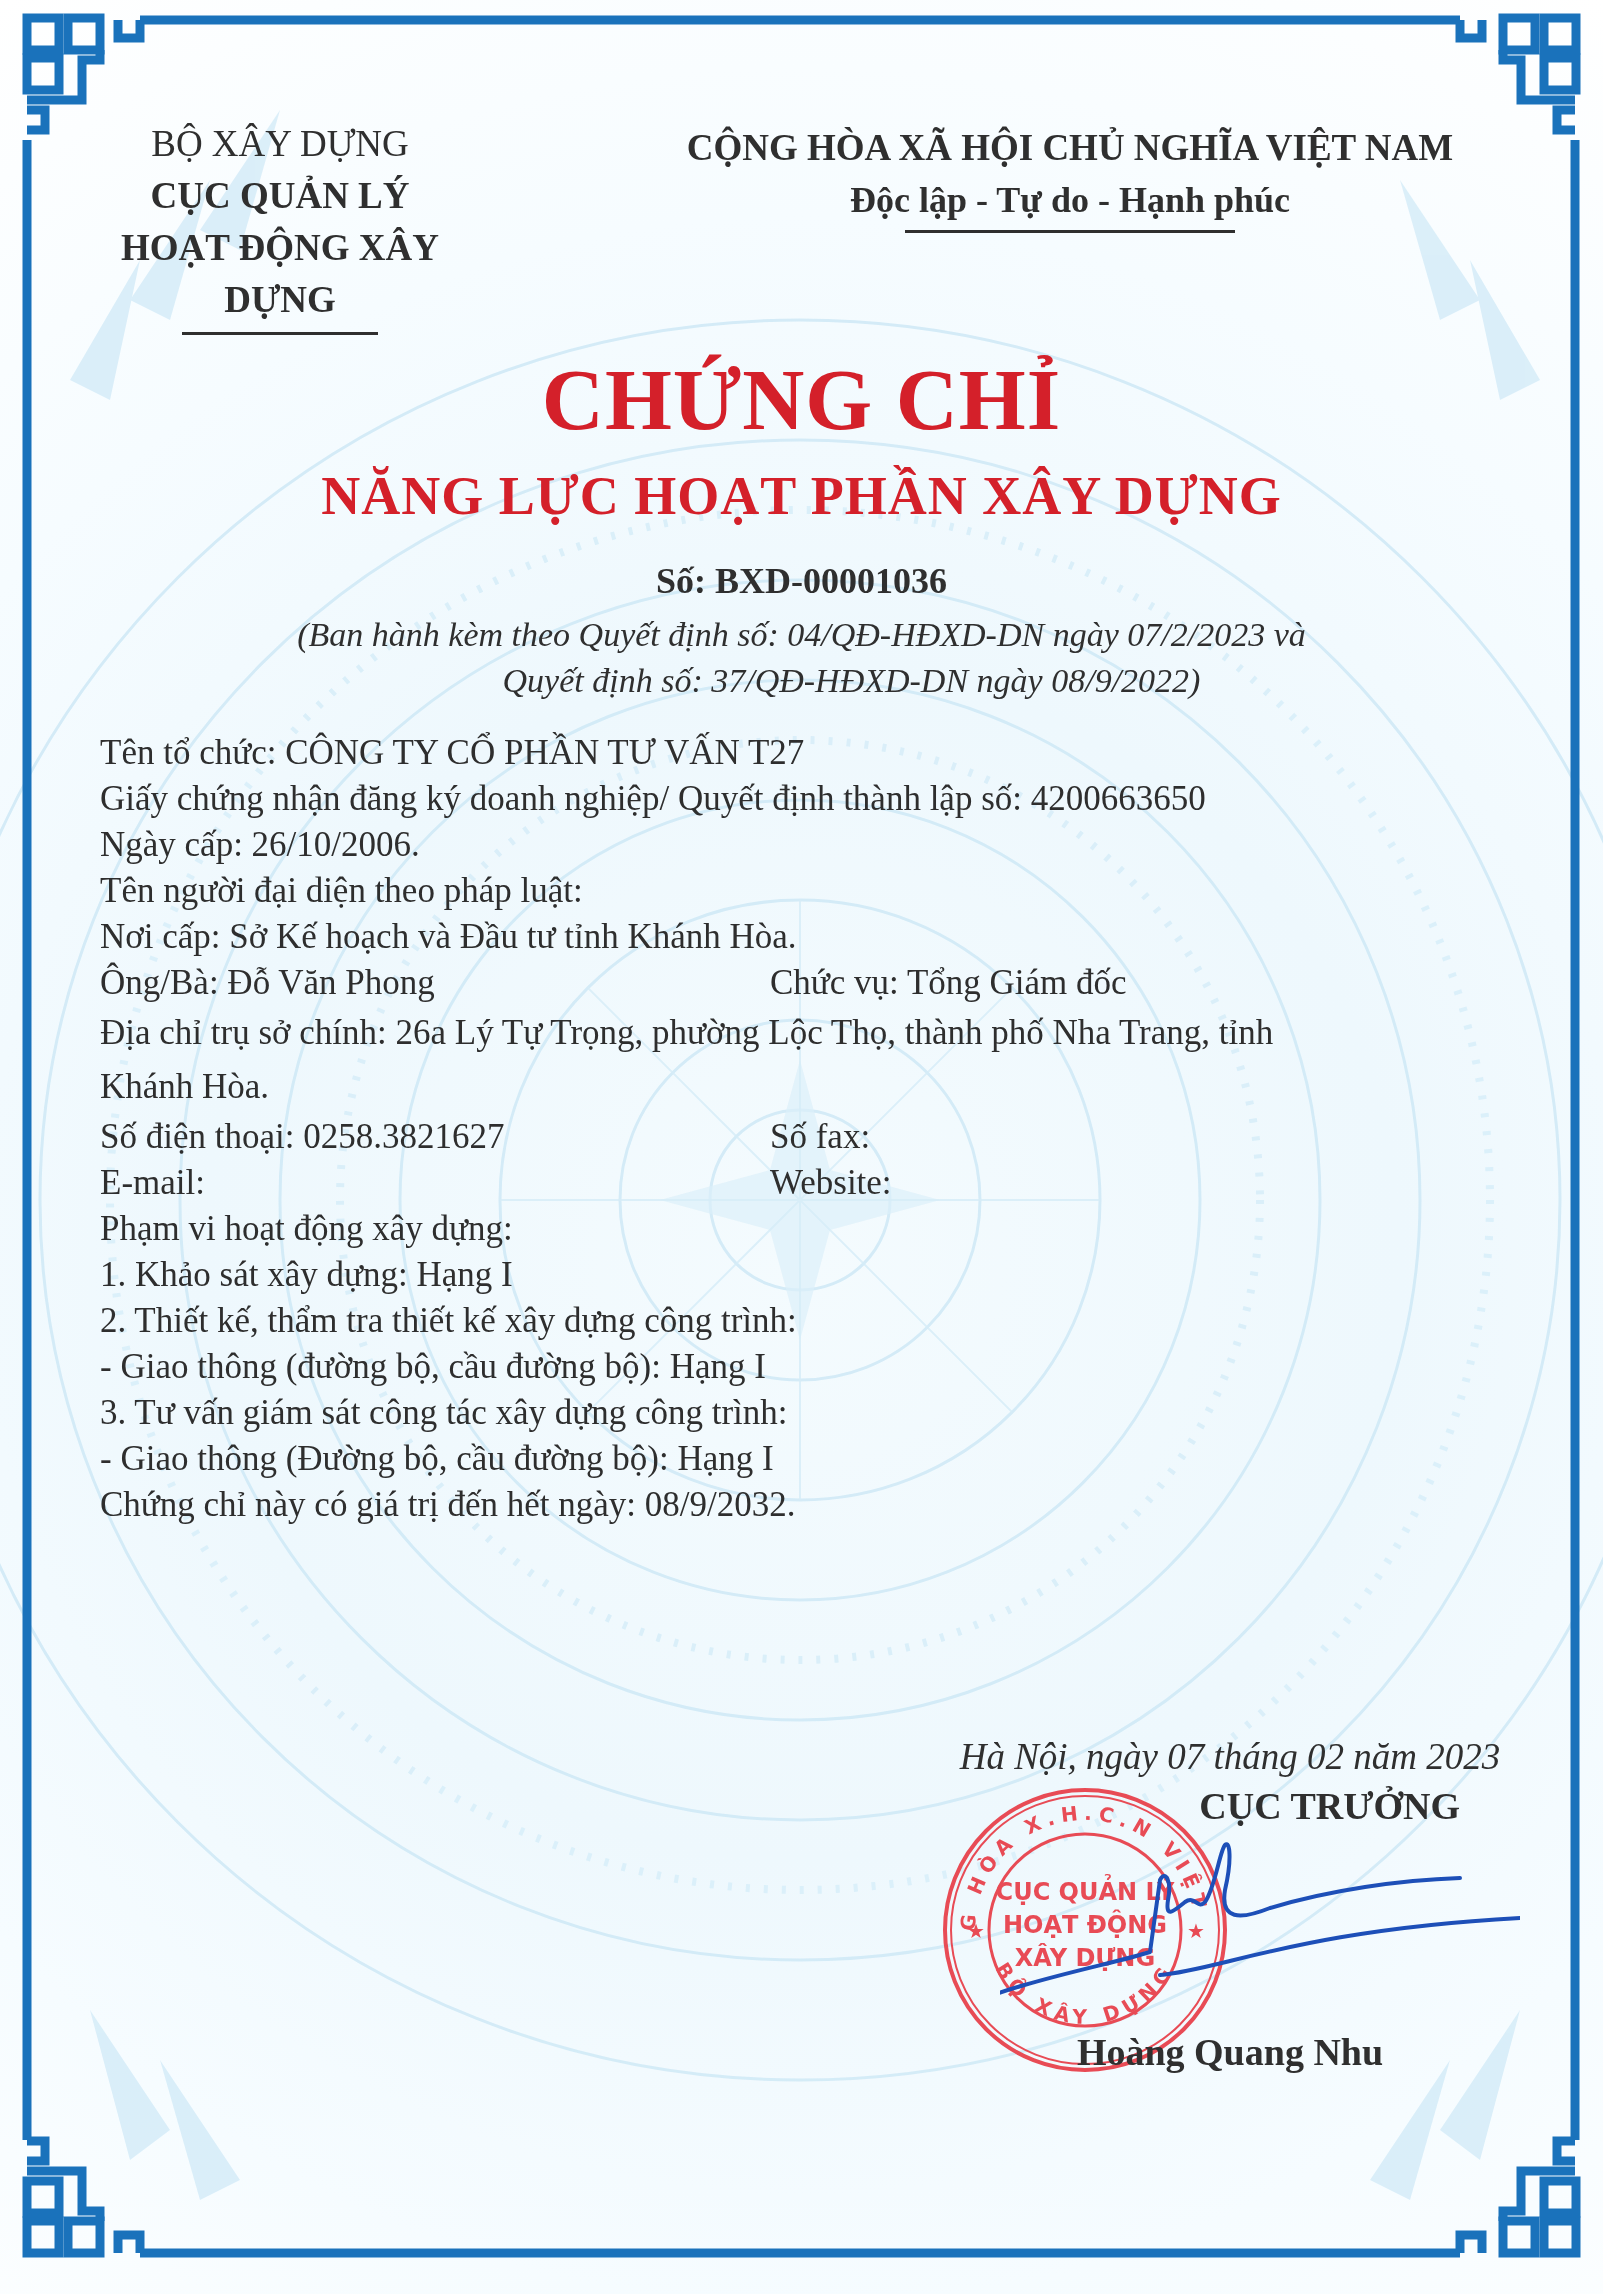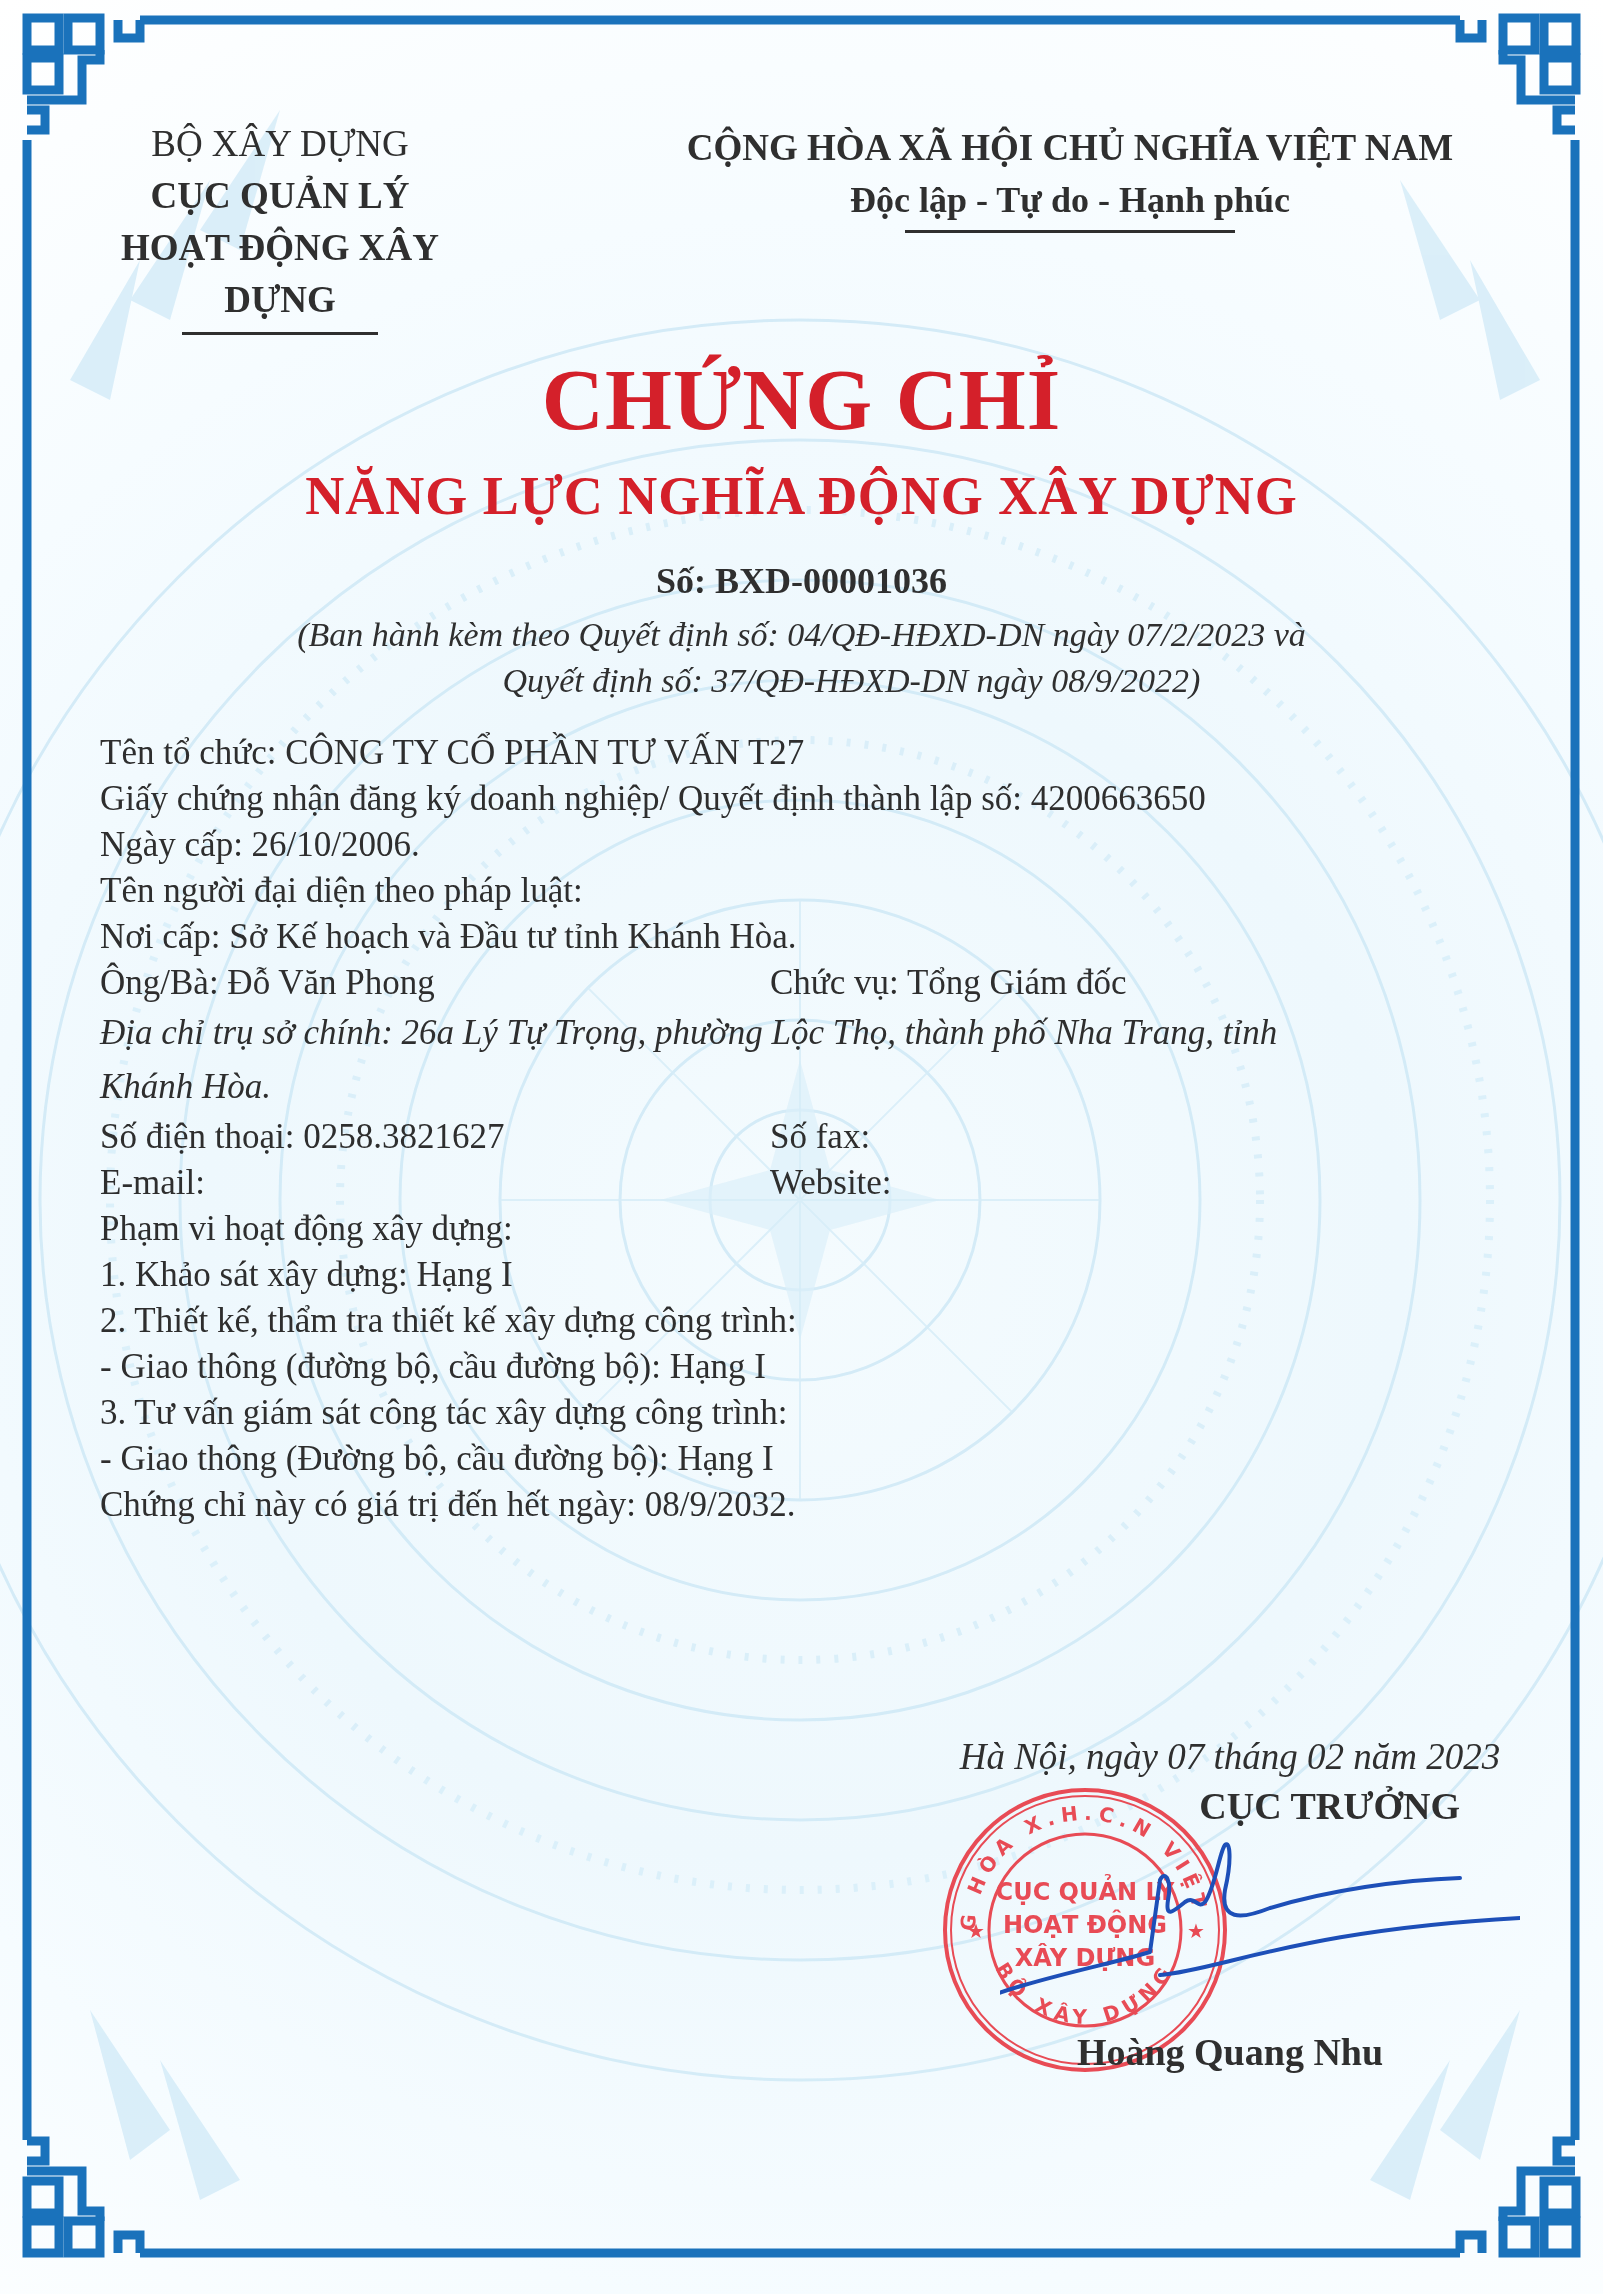--- a/index.html
+++ b/index.html
@@ -27,21 +27,21 @@
 
     .title-main { left: 0; top: 350px; width: 1603px; font-size: 86px; font-weight: bold; color: #d4202a; letter-spacing: 1px; }
     .title-sub { left: 0; top: 465px; width: 1603px; font-size: 54px; font-weight: bold; color: #d4202a; letter-spacing: 1px; }
     .cert-no { left: 0; top: 560px; width: 1603px; font-size: 36px; font-weight: bold; color: #2f2f2f; }
     .issued { left: 0; top: 612px; width: 1603px; font-size: 34px; font-style: italic; line-height: 46px; color: #2f2f2f; }
     .issued .l1 { }
     .issued .l2 { padding-left: 100px; text-align: center; }
 
     .body { left: 100px; top: 730px; width: 1420px; font-size: 35px; color: #2e2e2e; }
     .row { height: 46px; line-height: 46px; white-space: nowrap; position: relative; }
-    .row.tall { height: 54px; line-height: 54px; font-style: italic; }
+    .row.tall { height: 54px; line-height: 54px; }
     .col2 { position: absolute; left: 670px; top: 0; }
 
     .sign-date { left: 920px; top: 1735px; width: 620px; font-size: 37px; font-style: italic; color: #2f2f2f; text-align: center; }
     .sign-title { left: 1000px; top: 1784px; width: 460px; font-size: 38px; font-weight: bold; color: #2f2f2f; text-align: right; }
     .sign-name { left: 1000px; top: 2030px; width: 460px; font-size: 38px; font-weight: bold; color: #2f2f2f; text-align: center; }
 
     .stamp { left: 935px; top: 1780px; width: 300px; height: 300px; }
     .signature { left: 1000px; top: 1840px; width: 520px; height: 200px; }
   </style>
 </head>
@@ -136,21 +136,21 @@
     <div class="rule"></div>
   </div>
 
   <div class="abs right-header center">
     <div>CỘNG HÒA XÃ HỘI CHỦ NGHĨA VIỆT NAM</div>
     <div class="motto">Độc lập - Tự do - Hạnh phúc</div>
     <div class="rule"></div>
   </div>
 
   <div class="abs title-main center">CHỨNG CHỈ</div>
-  <div class="abs title-sub center">NĂNG LỰC NGHĨA ĐỘNG XÂY DỰNG</div>
+  <div class="abs title-sub center">NĂNG LỰC HOẠT PHẦN XÂY DỰNG</div>
   <div class="abs cert-no center">Số: BXD-00001036</div>
   <div class="abs issued center">
     <div class="l1">(Ban hành kèm theo Quyết định số: 04/QĐ-HĐXD-DN ngày 07/2/2023 và</div>
     <div class="l2">Quyết định số: 37/QĐ-HĐXD-DN ngày 08/9/2022)</div>
   </div>
 
   <div class="abs body">
     <div class="row">Tên tổ chức: CÔNG TY CỔ PHẦN TƯ VẤN T27</div>
     <div class="row">Giấy chứng nhận đăng ký doanh nghiệp/ Quyết định thành lập số: 4200663650</div>
     <div class="row">Ngày cấp: 26/10/2006.</div>

